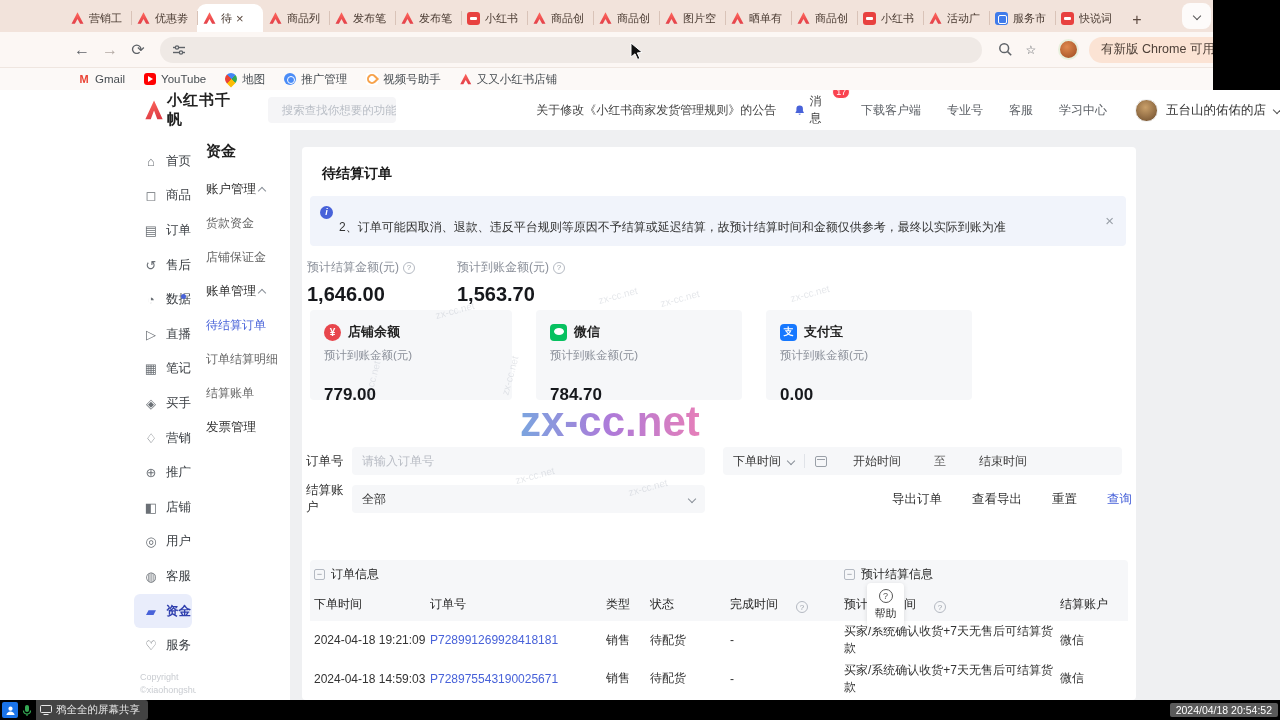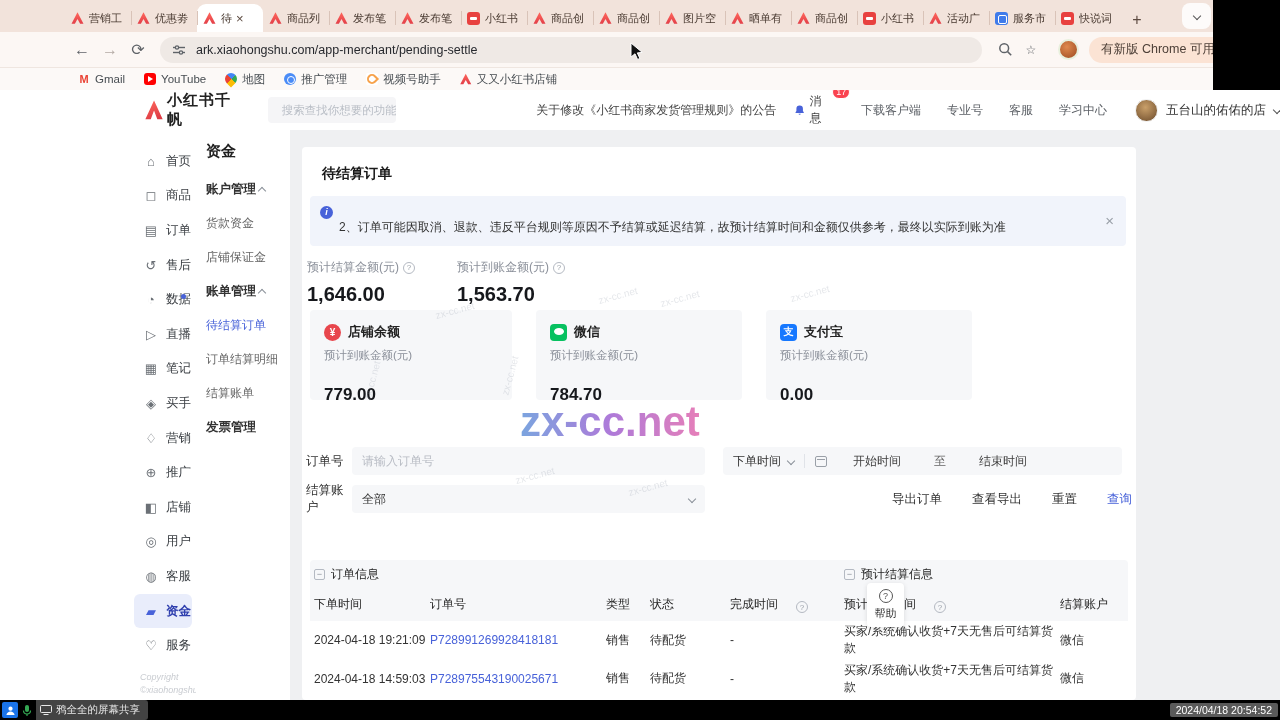--- a/index.html
+++ b/index.html
@@ -77,26 +77,26 @@
 
   
   .rail{position:absolute;left:130px;top:0;width:66px;height:570px;background:#fff;padding-top:14px;}
   .rail-item{height:34.6px;display:flex;align-items:center;padding-left:13px;gap:7px;color:#3c4045;font-size:12.5px;position:relative;}
   .rail-icon{width:16px;text-align:center;color:#6b7076;font-size:13px;}
   .rail-item.active{background:#e9edfb;border-radius:6px;margin:0 4px;padding-left:9px;}
   .rail-item.active .rail-icon{color:#4862d9;}
   .rail-item.active .rail-label{color:#2f3fae;font-weight:bold;}
   .rail-dot{display:none;}
   .rail-dot.show{display:block;width:5px;height:5px;border-radius:50%;background:#4862d9;position:absolute;right:10px;top:12px;}
-  .copyright{margin-top:8px;padding-left:10px;color:#c9ccd1;font-size:9px;line-height:13px;font-style:italic;}
+  .copyright{margin-top:8px;padding-left:10px;color:#c9ccd1;font-size:9px;line-height:13px;}
 
   
   .submenu{position:absolute;left:196px;top:0;width:94px;height:570px;background:#fff;padding:12px 0 0 10px;}
   .sm-title{font-size:15px;font-weight:bold;color:#222;margin-bottom:20px;}
-  .sm-group{font-size:12.5px;font-weight:bold;color:#333;margin-bottom:17px;white-space:nowrap;}
+  .sm-group{font-size:12.5px;font-weight:normal;color:#333;margin-bottom:17px;white-space:nowrap;}
   .sm-item{font-size:12px;color:#666;margin-bottom:17px;white-space:nowrap;}
   .sm-item.active{color:#4862d9;}
 
   
   .card{position:absolute;left:302px;top:17px;width:834px;height:553px;background:#fff;border-radius:4px;}
   .page-title{position:absolute;left:20px;top:18px;font-size:14px;font-weight:bold;color:#1a1a1a;}
   .notice{position:absolute;left:8px;top:49px;width:816px;height:50px;background:#f1f4fb;border-radius:4px;padding:8px 30px 0 10px;line-height:17px;color:#333;}
   .notice-row{display:flex;gap:6px;}
   .info-ico{width:13px;height:13px;border-radius:50%;background:#4862d9;color:#fff;font-size:9px;font-style:italic;display:inline-flex;align-items:center;justify-content:center;flex:none;margin-top:2px;font-weight:bold;}
   .notice-line2{padding-left:19px;}
@@ -290,21 +290,20 @@
       <span class="tune-ico">
         <svg width="14" height="14" viewBox="0 0 14 14">
             <g stroke="#5f6368" stroke-width="1.4" fill="none">
               <line x1="1" y1="4.5" x2="13" y2="4.5"></line>
               <line x1="1" y1="9.5" x2="13" y2="9.5"></line>
               <circle cx="5" cy="4.5" r="1.6" fill="#fcf7f4"></circle>
               <circle cx="9" cy="9.5" r="1.6" fill="#fcf7f4"></circle>
             </g>
           </svg>
       </span>
-      <span>ark.xiaohongshu.com/app-merchant/pending-settle</span>
     </div>
     <div class="tb-right">
       <span class="icon-btn">
         <svg width="15" height="15" viewBox="0 0 15 15">
             <circle cx="6.2" cy="6.2" r="4.4" fill="none" stroke="#5f6368" stroke-width="1.5"></circle>
             <line x1="9.6" y1="9.6" x2="13.2" y2="13.2" stroke="#5f6368" stroke-width="1.5"></line>
           </svg>
       </span>
       <span class="icon-btn">☆</span>
       <span class="avatar-dot"></span>

